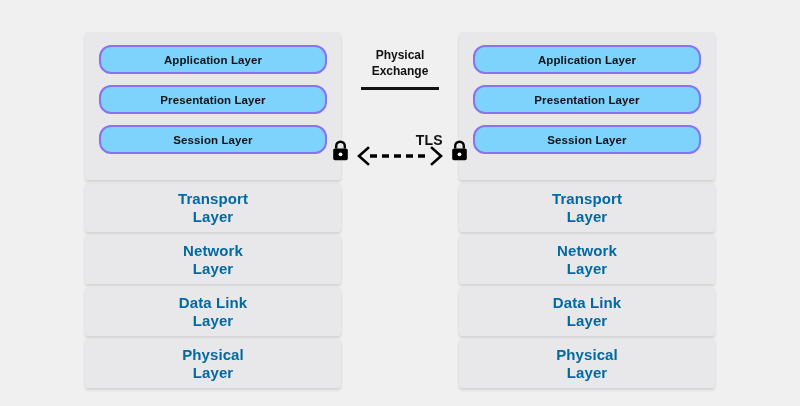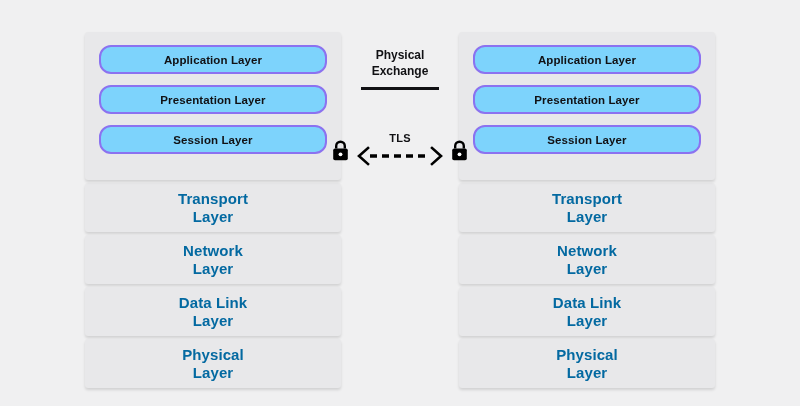--- a/index.html
+++ b/index.html
@@ -119,22 +119,22 @@
     left: 27px;
     top: 0;
     width: 86px;
     height: 40px;
   }
   .tls-label {
     position: absolute;
     top: 0;
     left: 0;
     width: 86px;
-    text-align: center;
-    font-size: 11px;
+    text-align: right;
+    font-size: 14px;
     font-weight: bold;
     color: #111114;
     letter-spacing: 0.3px;
   }
   .arrow-svg {
     position: absolute;
     top: 14px;
     left: 0;
   }
 </style>

